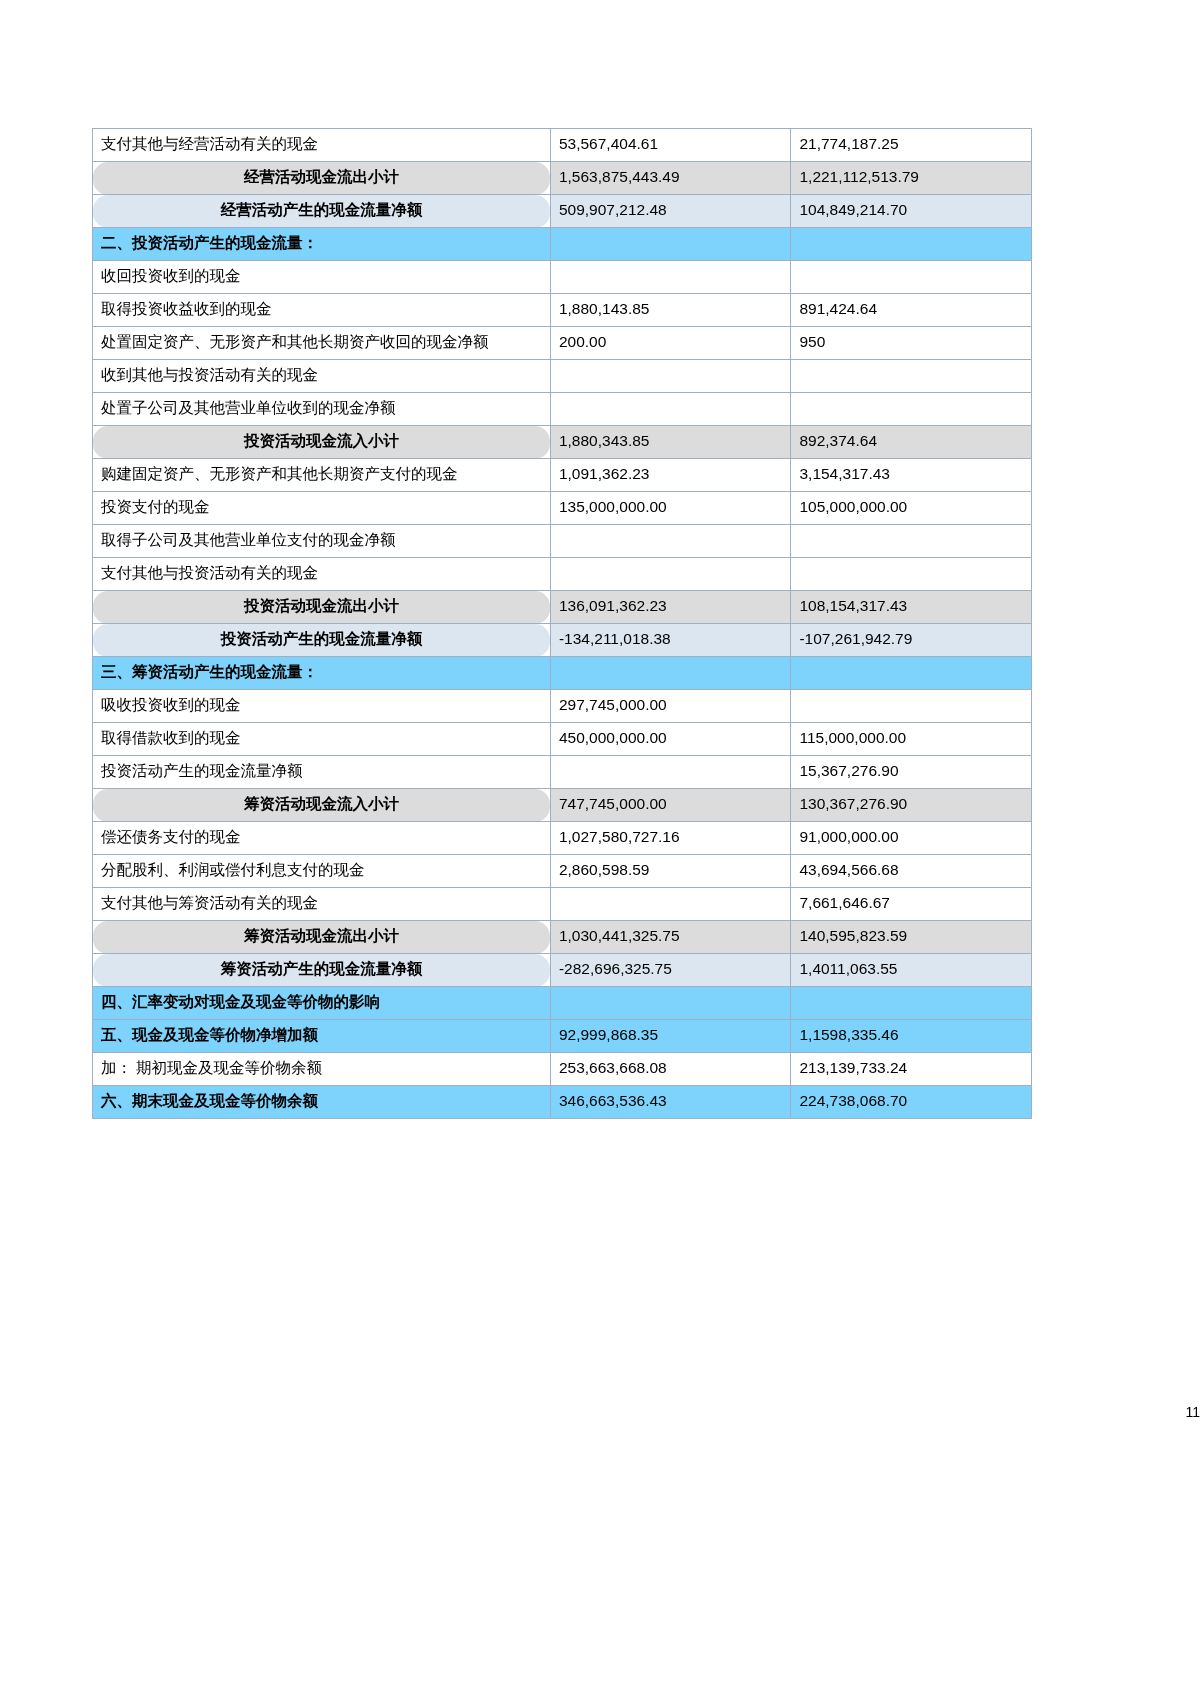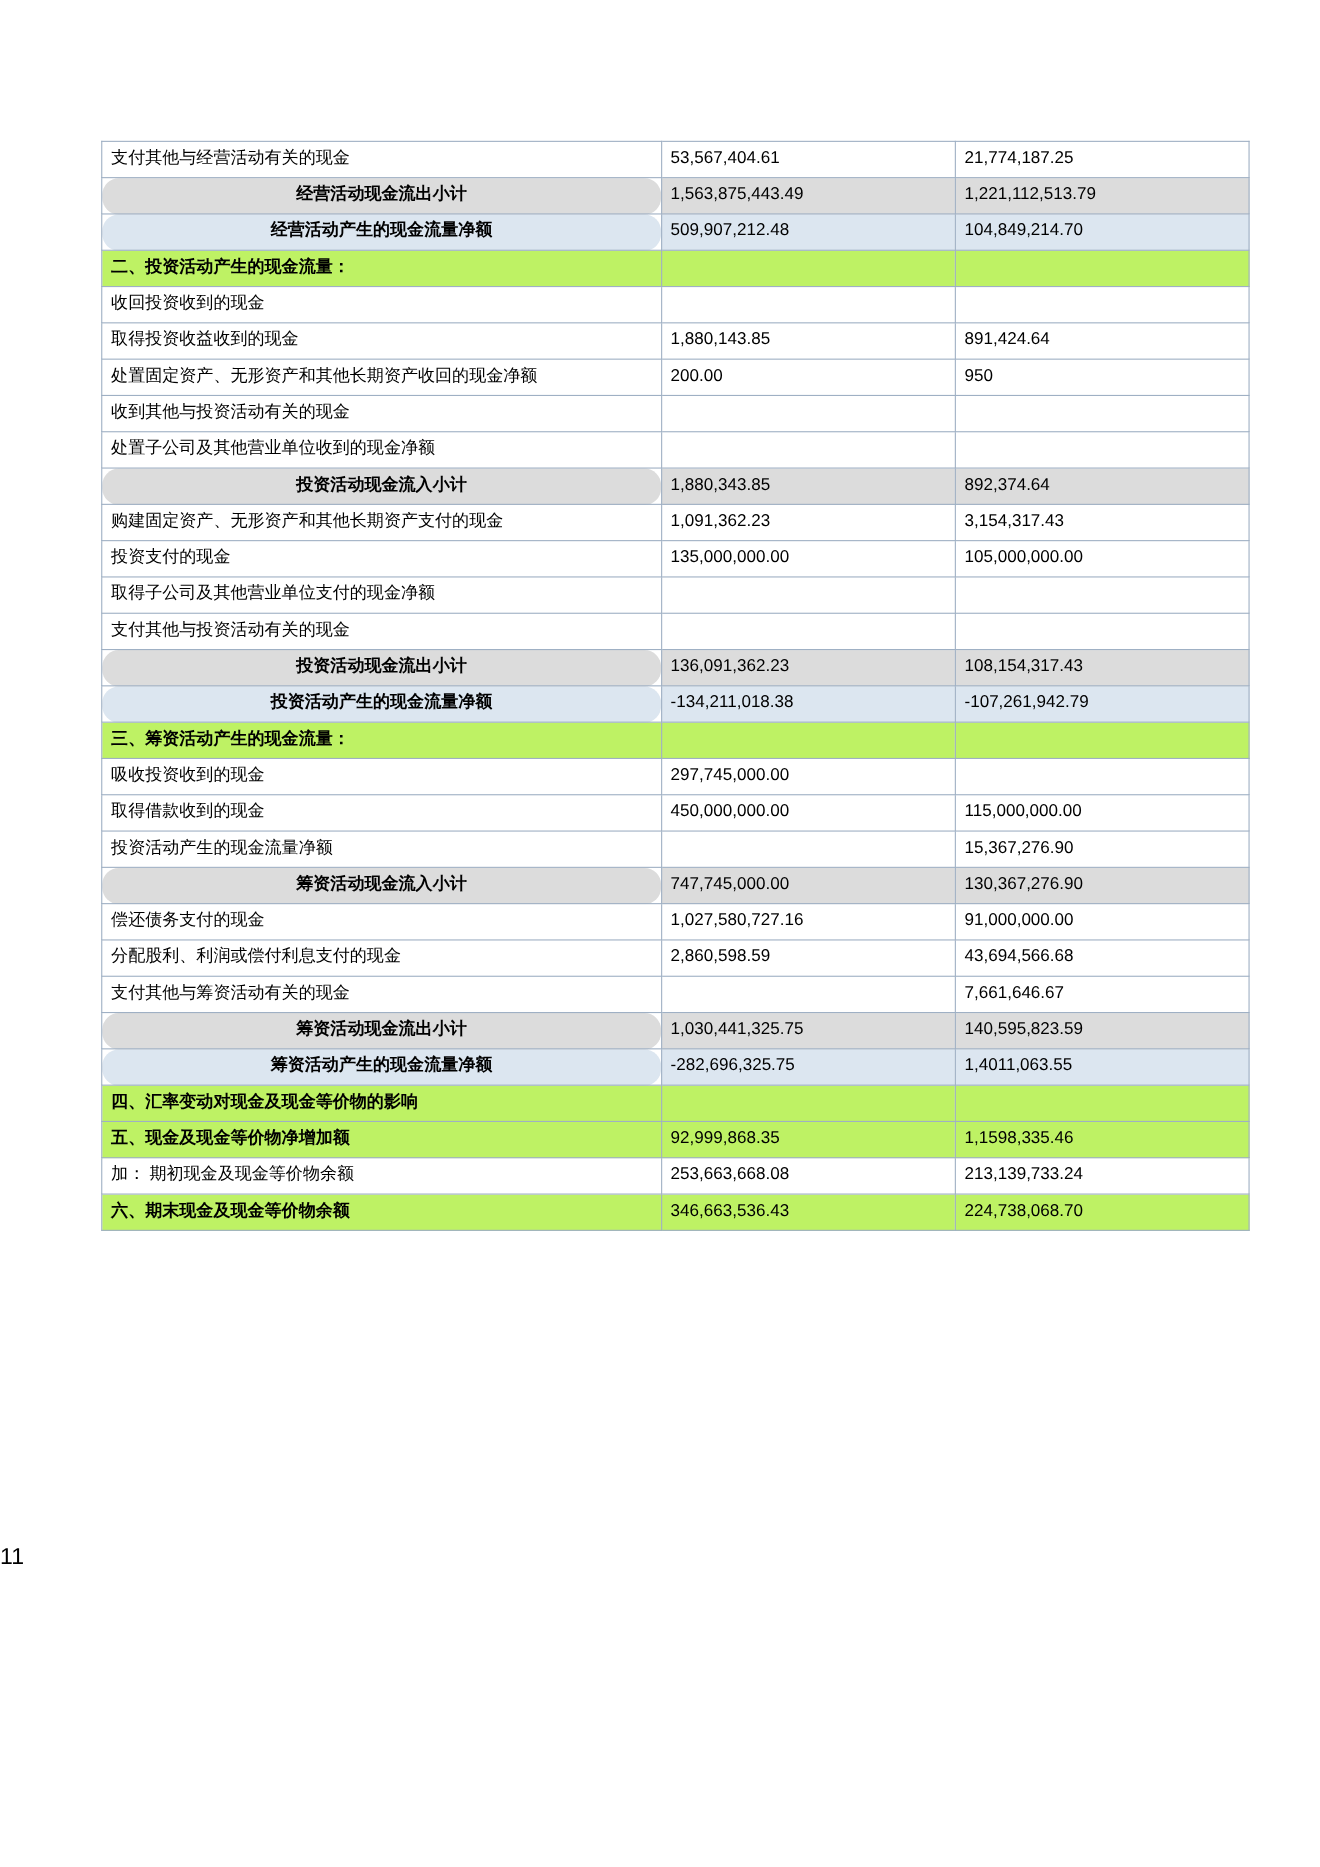--- a/index.html
+++ b/index.html
@@ -16,21 +16,21 @@
   }
   .page {
     width: 1200px;
     height: 1697px;
     box-sizing: border-box;
     padding: 128px 92px 0 92px;
     position: relative;
   }
   table.cf {
     border-collapse: collapse;
-    width: 1044px;
+    width: 940px;
     table-layout: fixed;
   }
   table.cf col.c-label { width: 436px; }
   table.cf col.c-num   { width: 229px; }
   table.cf td {
     border: 1px solid #9fb0c4;
     font-size: 15.5px;
     line-height: 1.32;
     padding: 5px 8px 6px 8px;
     vertical-align: middle;
@@ -44,41 +44,41 @@
   td.num {
     text-align: left;
     padding-right: 12px;
     font-family: "Liberation Sans", "DejaVu Sans", sans-serif;
     font-size: 15.5px;
     white-space: nowrap;
   }
   
   tr.plain td { background: #ffffff; }
   tr.shade td { background: #dcdcdc; }
-  tr.head  td { background: #bef264; }
+  tr.head  td { background: #7dd3fc; }
   tr.total td { background: #dce6f0; }
 
   tr.shade td.label, tr.head td.label, tr.total td.label {
     font-weight: bold;
   }
   td.center-label {
     text-align: center;
     padding-left: 0;
     padding-right: 0;
     border-radius: 15px;
   }
   td.tall { height: 46px; }
   .pagenum {
     position: absolute;
     left: 0;
     right: 0;
     top: 1404px;
-    text-align: left;
+    text-align: right;
     font-family: "Liberation Sans", "DejaVu Sans", sans-serif;
-    font-size: 21px;
+    font-size: 14px;
     color: #000;
   }
 </style>
 </head>
 <body>
 
 <div class="page">
 
   <table class="cf">
     <colgroup>

